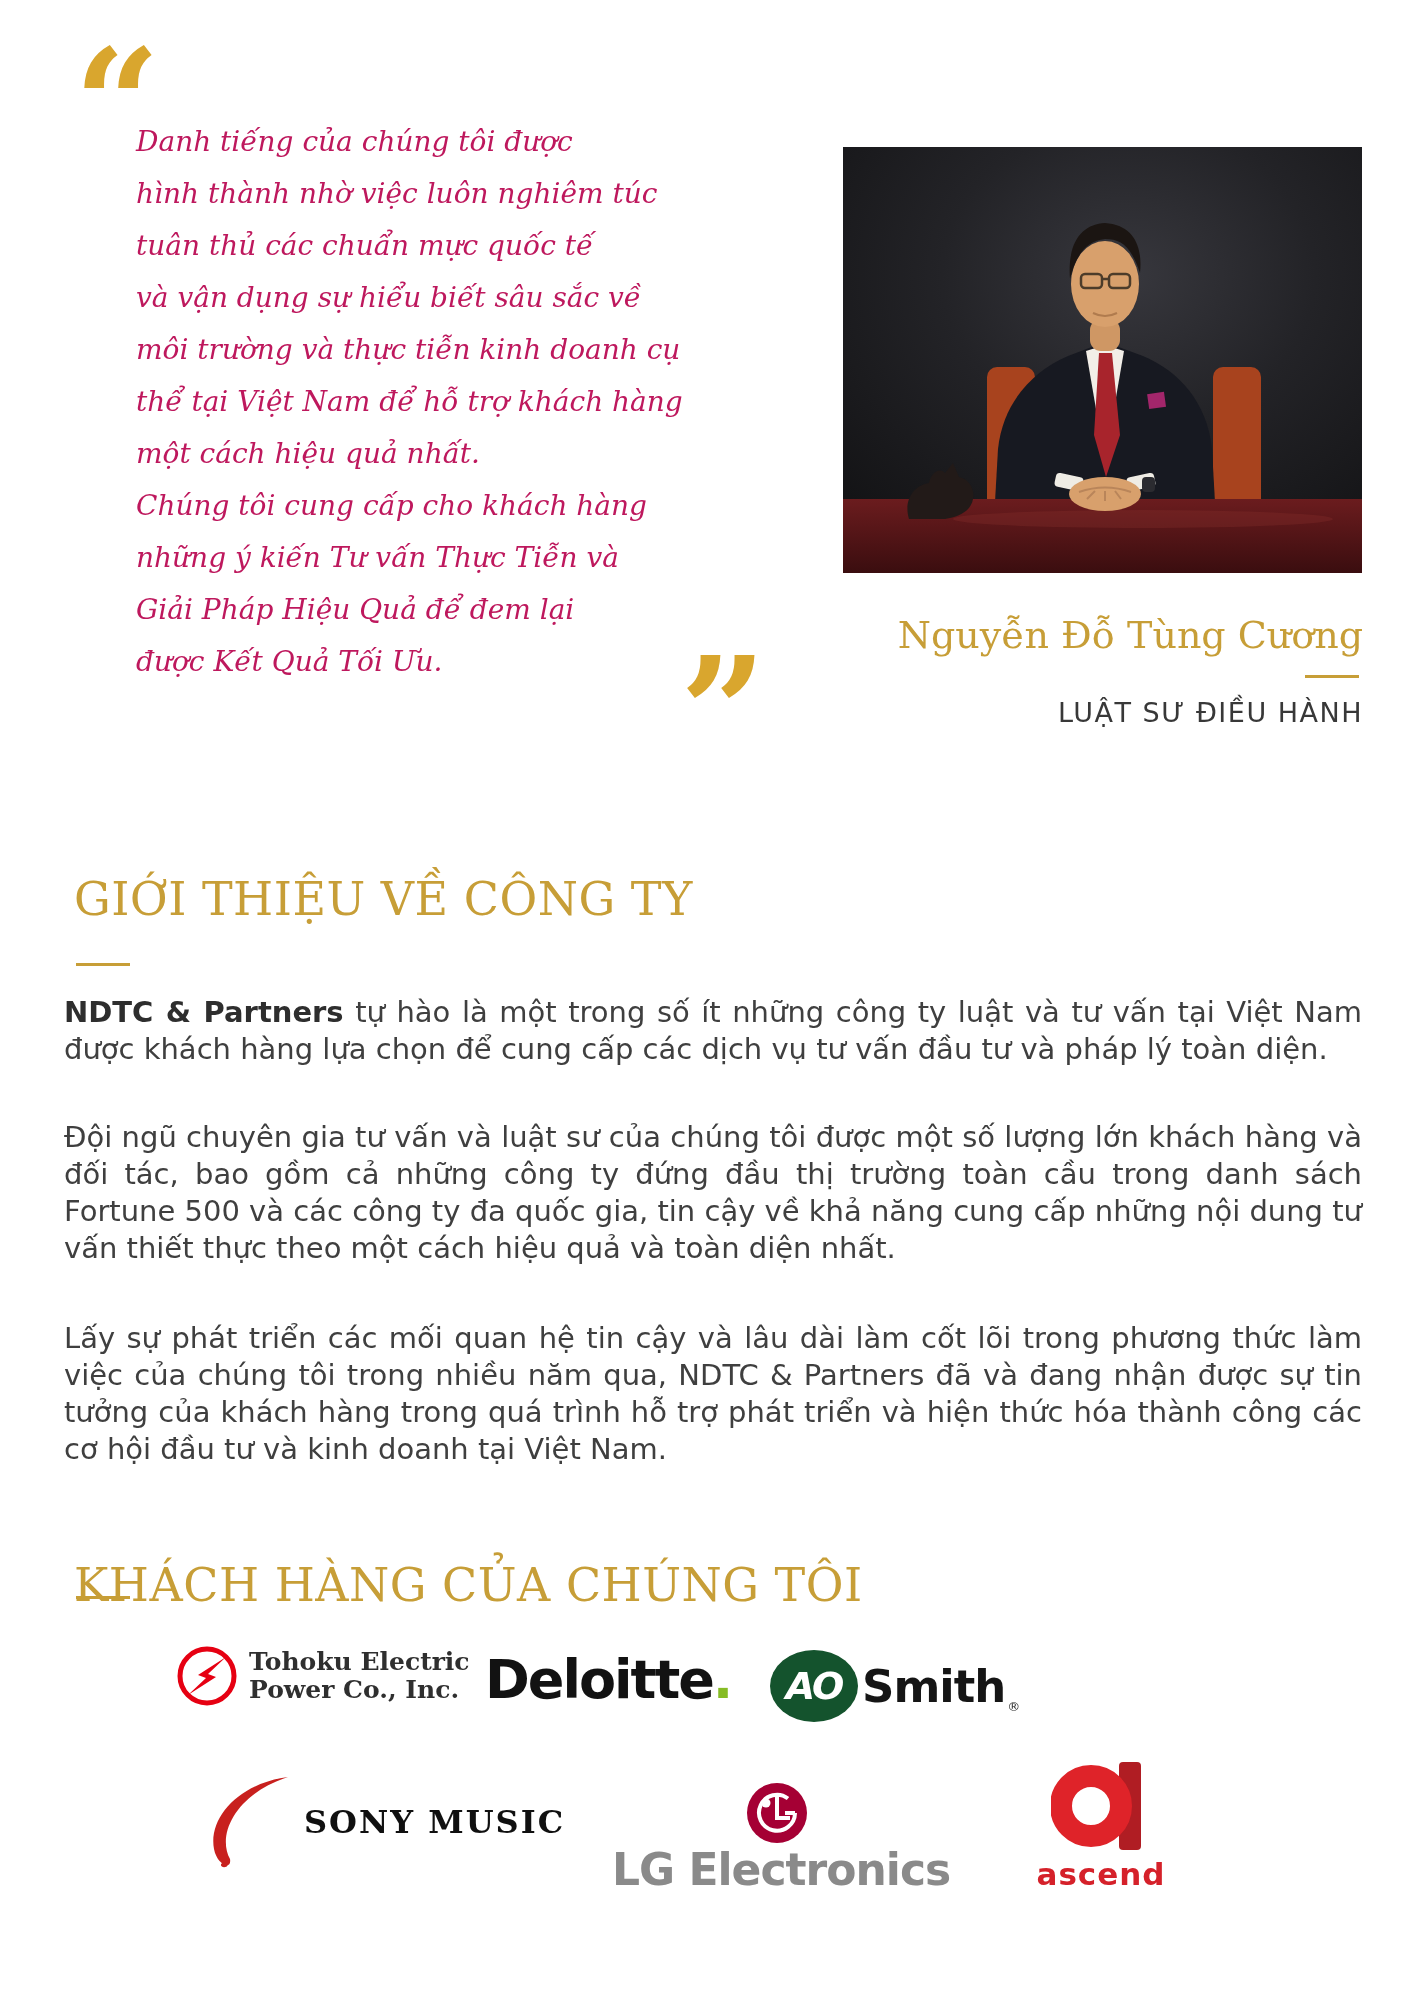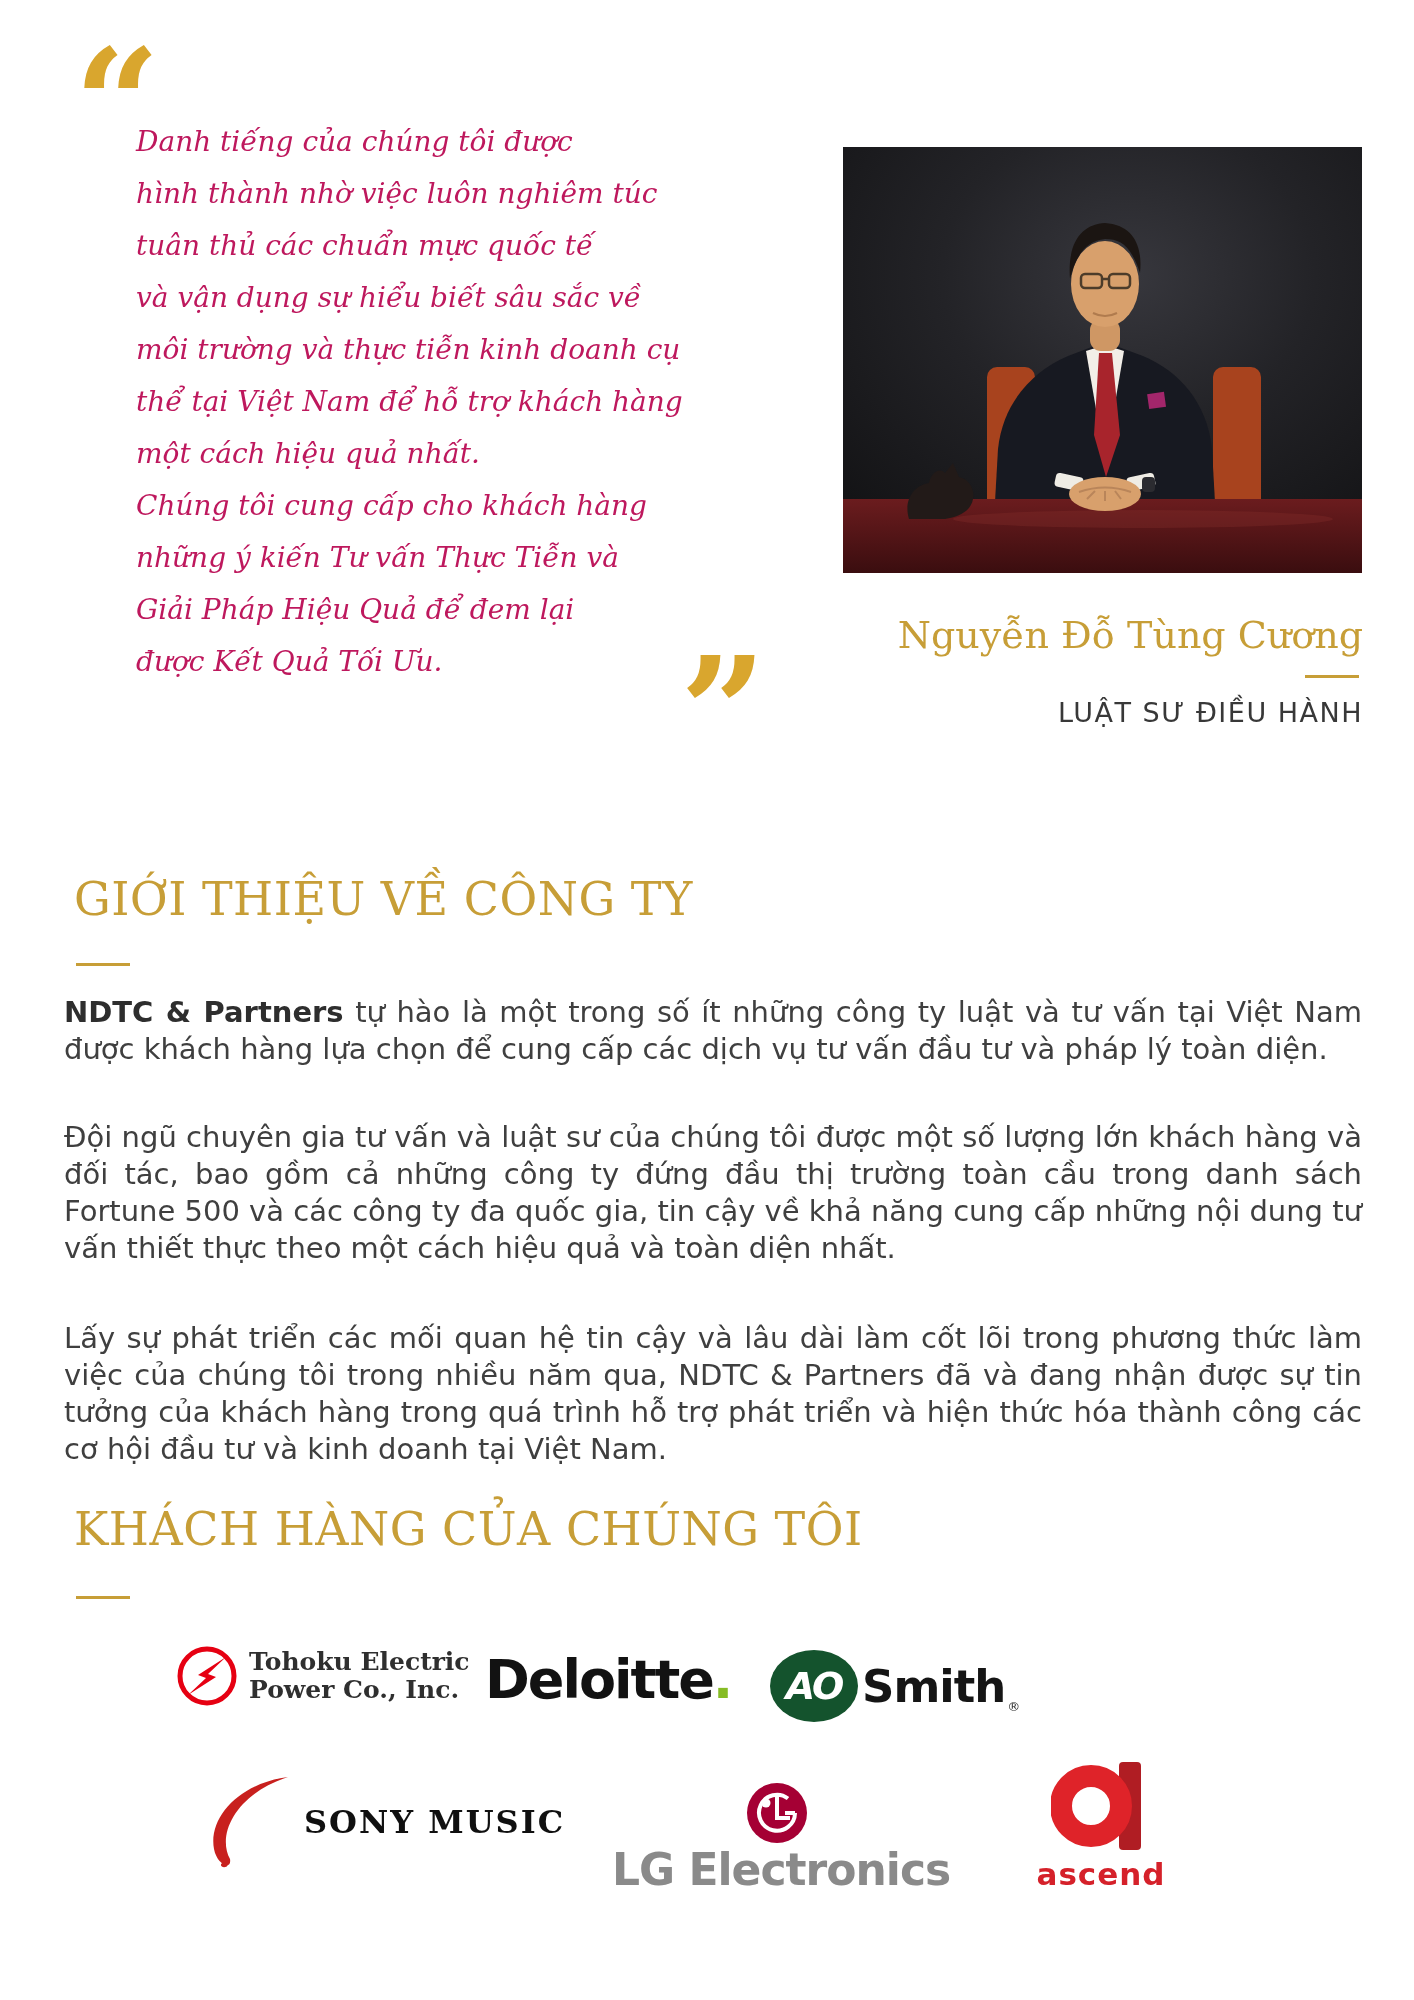--- a/index.html
+++ b/index.html
@@ -179,21 +179,21 @@
 
   <h2 class="abs section-heading" style="left:74px; top:872px; margin:0;">GIỚI THIỆU VỀ CÔNG TY</h2>
   <div class="abs heading-underline" style="left:76px; top:963px;"></div>
 
   <p class="abs body-par" style="top:994px; margin:0;"><span class="lead-bold">NDTC &amp; Partners</span><span> tự hào là một trong số ít những công ty luật và tư vấn tại Việt Nam được khách hàng lựa chọn để cung cấp các dịch vụ tư vấn đầu tư và pháp lý toàn diện.</span></p>
 
   <p class="abs body-par" style="top:1119px; margin:0;">Đội ngũ chuyên gia tư vấn và luật sư của chúng tôi được một số lượng lớn khách hàng và đối tác, bao gồm cả những công ty đứng đầu thị trường toàn cầu trong danh sách Fortune 500 và các công ty đa quốc gia, tin cậy về khả năng cung cấp những nội dung tư vấn thiết thực theo một cách hiệu quả và toàn diện nhất.</p>
 
   <p class="abs body-par" style="top:1320px; margin:0;">Lấy sự phát triển các mối quan hệ tin cậy và lâu dài làm cốt lõi trong phương thức làm việc của chúng tôi trong nhiều năm qua, NDTC &amp; Partners đã và đang nhận được sự tin tưởng của khách hàng trong quá trình hỗ trợ phát triển và hiện thức hóa thành công các cơ hội đầu tư và kinh doanh tại Việt Nam.</p>
 
-  <h2 class="abs section-heading" style="left:74px; top:1502px; margin:0;">KHÁCH HÀNG CỦA CHÚNG TÔI</h2>
+  <h2 class="abs section-heading" style="left:74px; top:1558px; margin:0;">KHÁCH HÀNG CỦA CHÚNG TÔI</h2>
   <div class="abs heading-underline" style="left:76px; top:1596px;"></div>
 
   <div class="abs logo" style="left:176px; top:1645px;">
     <svg width="62" height="62" viewBox="0 0 62 62">
       <circle cx="31" cy="31" r="27" fill="none" stroke="#E60012" stroke-width="5"></circle>
       <polygon points="50,12 22,30 30,33 12,50 40,32 32,29" fill="#E60012"></polygon>
     </svg>
     <div class="tohoku-text">
       <div>Tohoku Electric</div>
       <div>Power Co., Inc.</div>

